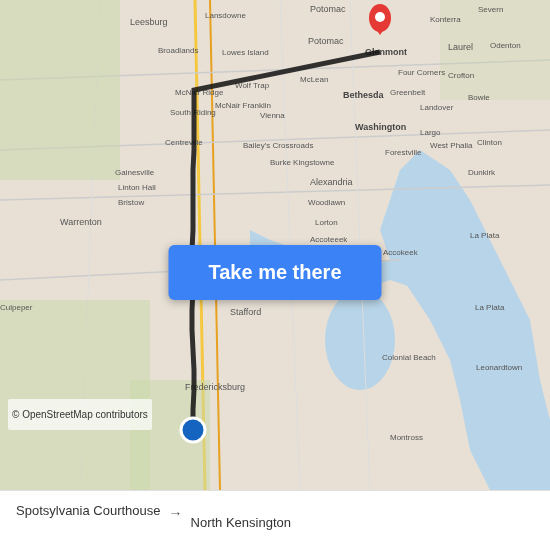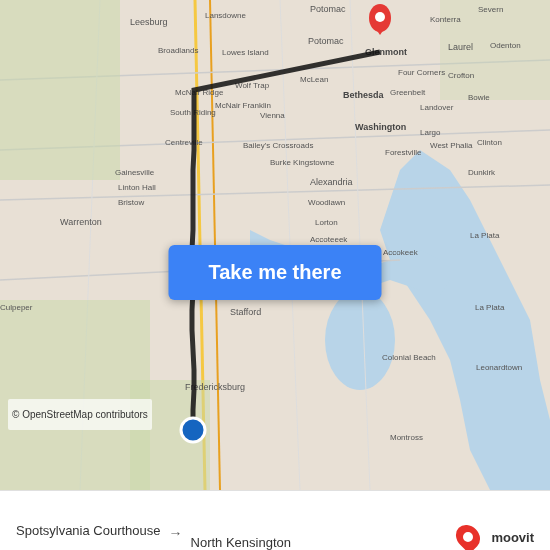--- a/index.html
+++ b/index.html
@@ -56,24 +56,25 @@
       border-radius: 2px;
       z-index: 5;
     }
 
     
     #bottom-bar {
       width: 550px;
       height: 60px;
       background-color: #fff;
       display: flex;
-      align-items: flex-end;
+      align-items: flex-start;
       justify-content: space-between;
       padding: 0 16px;
       border-top: 1px solid #e0e0e0;
+      flex-direction: column;
     }
 
     #route-info {
       display: flex;
       align-items: center;
       gap: 8px;
       flex: 1;
     }
 
     #origin-text {

